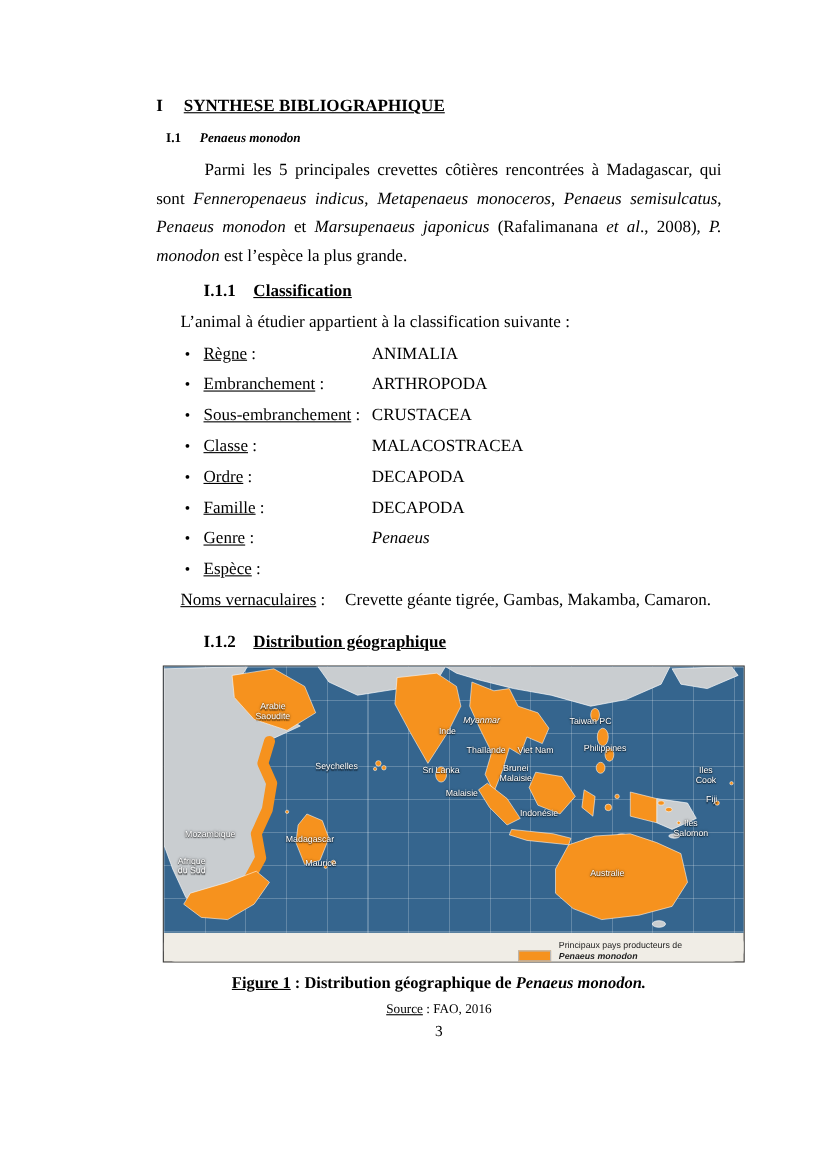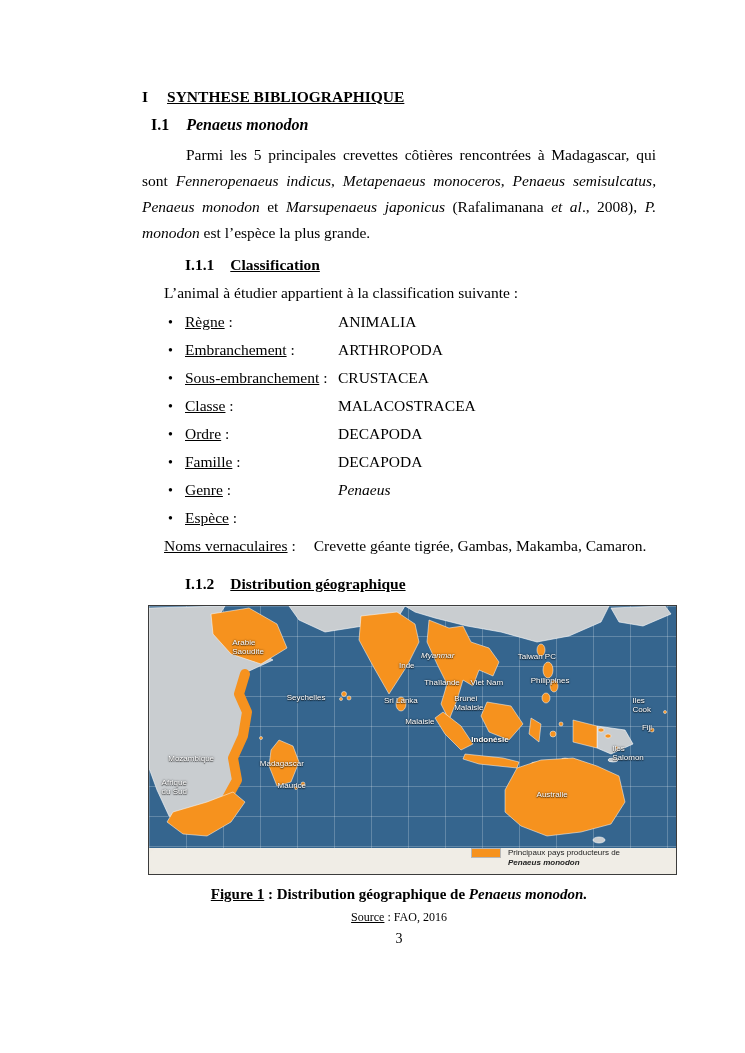--- a/index.html
+++ b/index.html
@@ -14,21 +14,21 @@
   .page {
     position:relative;
     width:745px; height:793px;
     padding:84px 89px 0 142px;
   }
   .it { font-style:italic; }
   .u  { text-decoration:underline; }
 
   .h1 { font-size:15.5px; font-weight:bold; line-height:26px; margin-bottom:2px; }
   .h1 .tab { display:inline-block; width:19px; }
-  .h2 { font-size:16px; font-weight:bold; line-height:26px; padding-left:9px; margin-bottom:4px; }
+  .h2 { font-size:12px; font-weight:bold; line-height:26px; padding-left:9px; margin-bottom:4px; }
   .h2 .tab { display:inline-block; width:17px; }
   .h3 { font-size:15.5px; font-weight:bold; line-height:26px; padding-left:43px; margin-top:2px; margin-bottom:2px; }
   .h3 .tab { display:inline-block; width:16px; }
 
   .para {
     font-size:15.5px; line-height:26px;
     text-align:justify;
     text-indent:44px;
     margin-bottom:6px;
   }
@@ -65,27 +65,27 @@
   .map svg { position:absolute; left:0; top:0; }
   .map-labels { position:absolute; left:0; top:0; right:0; bottom:0; pointer-events:none; }
   .map-label {
     position:absolute;
     transform:translate(-50%,-50%);
     font-family:"Liberation Sans", sans-serif;
     font-size:8px; line-height:9px;
     color:#ffffff;
     text-shadow:0 0 2px rgba(0,0,0,.85), 0 1px 1px rgba(0,0,0,.6);
     white-space:pre-line;
-    text-align:left;
+    text-align:center;
   }
   .map-legend {
     height:26px;
     background:#f0ede6;
     display:flex;
-    align-items:flex-start;
+    align-items:flex-end;
     padding-left:322px;
     font-family:"Liberation Sans", sans-serif;
     border-radius:10px;
   }
   .legend-swatch { width:30px; height:10px; background:#f6921e; border:1px solid #b8b8b8; flex:none; }
   .legend-text { margin-left:7px; font-size:8px; line-height:9.5px; color:#222; }
   .legend-text .l2 { font-weight:bold; font-style:italic; }
 
   .fig-caption { text-align:center; font-size:15px; font-weight:bold; line-height:22px; margin-top:8px; }
   .fig-source  { text-align:center; font-size:12px; line-height:20px; margin-top:2px; }
@@ -240,21 +240,21 @@
 
           <div class="map-label" style="left: 76.1%; top: 30.6%;">Philippines</div>
 
           <div class="map-label" style="left: 47.8%; top: 38.8%;">Sri Lanka</div>
 
           <div class="map-label" style="left: 60.7%; top: 40.1%;">Brunei
 Malaisie</div>
 
           <div class="map-label" style="left: 51.4%; top: 47.5%;">Malaisie</div>
 
-          <div class="map-label" style="left: 64.7%; top: 55%; font-weight: bold;">Indonésie</div>
+          <div class="map-label" style="left: 64.7%; top: 55%;">Indonésie</div>
 
           <div class="map-label" style="left: 93.5%; top: 40.9%;">Iles
 Cook</div>
 
           <div class="map-label" style="left: 94.5%; top: 50%;">Fiji</div>
 
           <div class="map-label" style="left: 90.9%; top: 60.7%;">Iles
 Salomon</div>
 
           <div class="map-label" style="left: 8%; top: 62.8%;">Mozambique</div>

